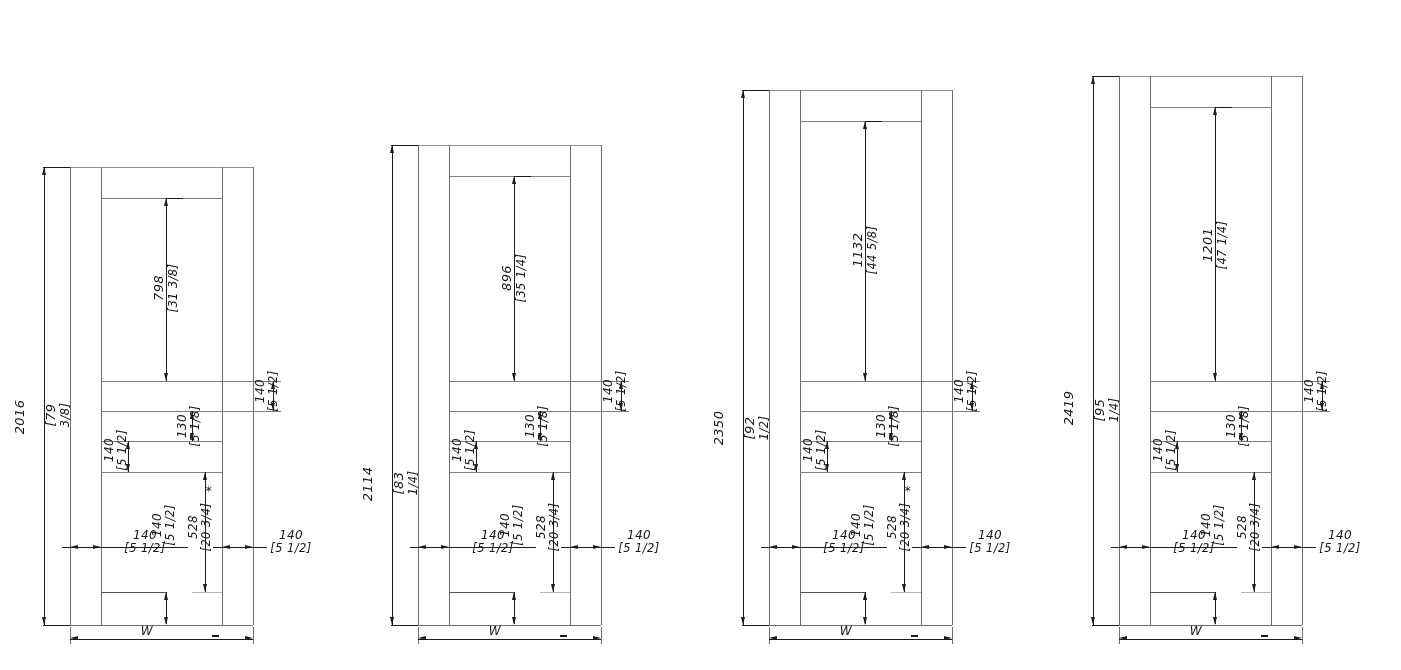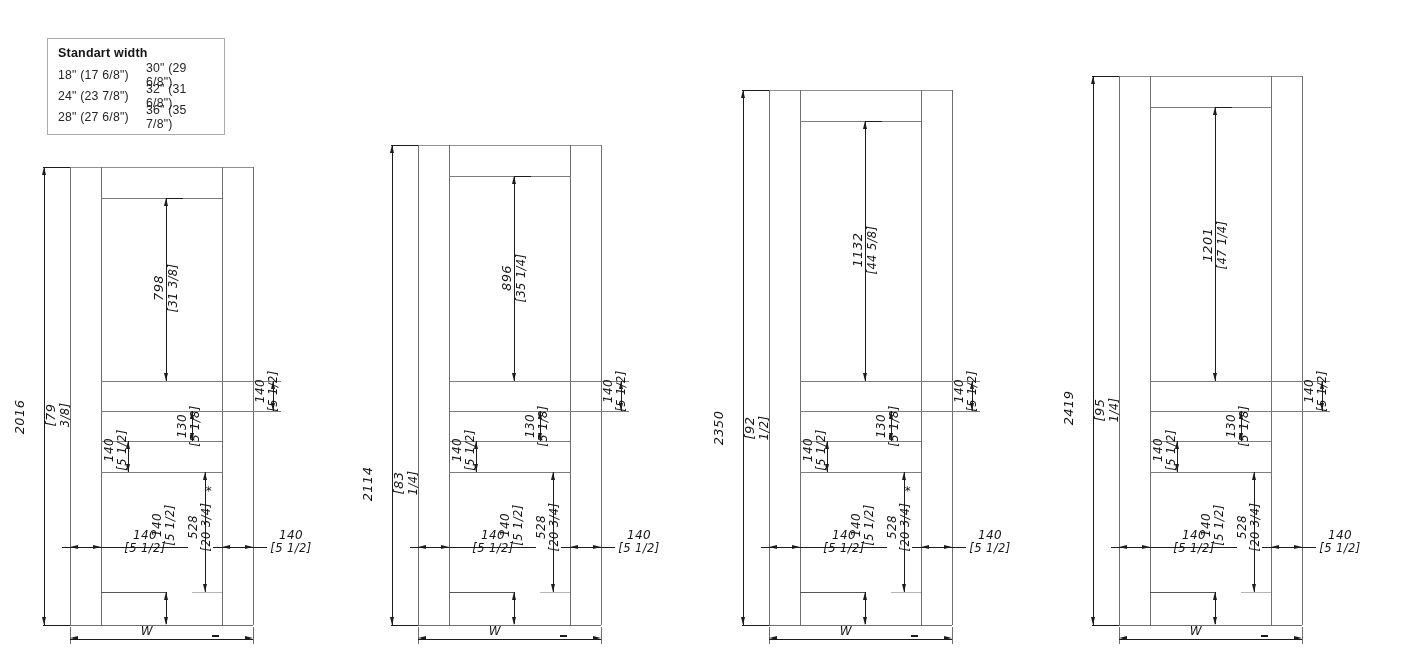--- a/index.html
+++ b/index.html
@@ -27,31 +27,20 @@
     padding:7px 10px 6px 10px;font-family:"Liberation Sans",sans-serif;
   }
   .legend-title{font-weight:bold;font-size:12.5px;color:#141414;margin-bottom:4px;letter-spacing:.2px;}
   .legend-grid{display:grid;grid-template-columns:88px auto;grid-auto-rows:21px;align-items:center;}
   .legend-cell{font-size:12.3px;color:#262626;letter-spacing:.2px;}
 </style>
 </head>
 <body>
 
 <div id="canvas">
-  <div class="legend">
-    <div class="legend-title">Standart width</div>
-    <div class="legend-grid">
-        <div class="legend-cell">18" (17 6/8")</div>
-        <div class="legend-cell">30" (29 6/8")</div>
-        <div class="legend-cell">24" (23 7/8")</div>
-        <div class="legend-cell">32" (31 6/8")</div>
-        <div class="legend-cell">28" (27 6/8")</div>
-        <div class="legend-cell">36" (35 7/8")</div>
-      </div>
-  </div>
 <div class="hl" style="left: 43px; top: 167px; width: 27px; background: rgb(28, 28, 28);"></div>
     <div class="hl" style="left: 70px; top: 167px; width: 183px; background: rgb(143, 143, 143);"></div>
     <div class="hl" style="left: 43px; top: 624.5px; width: 27px; background: rgb(28, 28, 28);"></div>
     <div class="hl" style="left: 70px; top: 624.5px; width: 183px; background: rgb(110, 110, 110);"></div>
     <div class="vl" style="left: 70px; top: 167px; height: 457.5px; background: rgb(110, 110, 110);"></div>
     <div class="vl" style="left: 100.5px; top: 167px; height: 457.5px; background: rgb(110, 110, 110);"></div>
     <div class="vl" style="left: 221.5px; top: 167px; height: 457.5px; background: rgb(110, 110, 110);"></div>
     <div class="vl" style="left: 253px; top: 167px; height: 457.5px; background: rgb(110, 110, 110);"></div>
     <div class="hl" style="left: 100.5px; top: 198.3px; width: 121px; background: rgb(125, 125, 125);"></div>
     <div class="hl" style="left: 166px; top: 198.3px; width: 17px; background: rgb(28, 28, 28);"></div>

